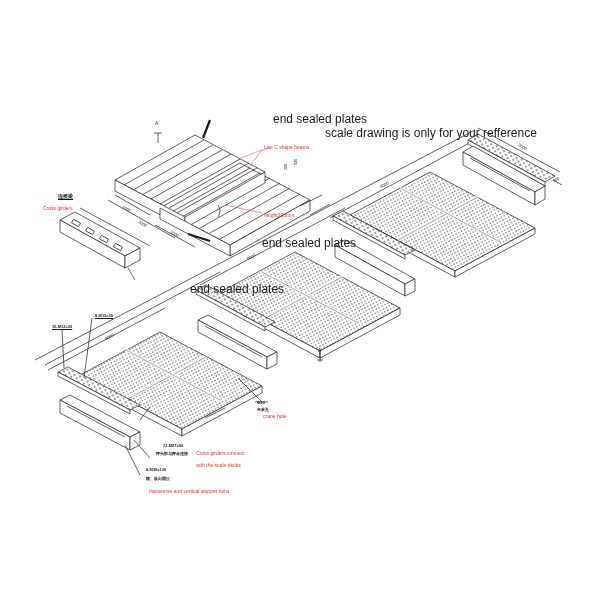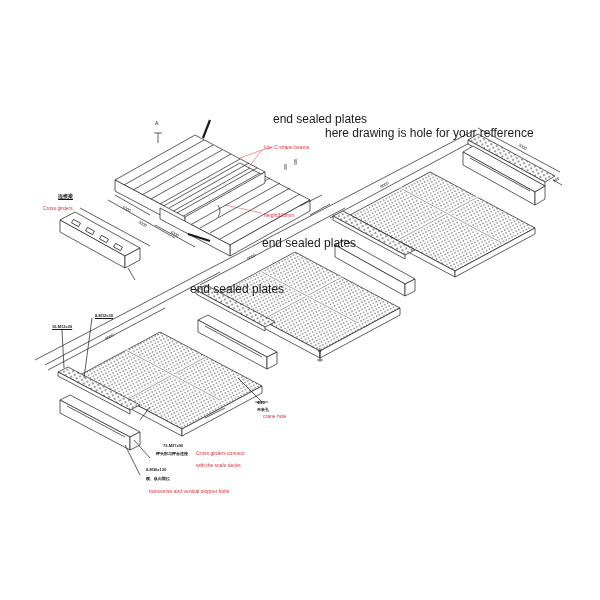--- a/index.html
+++ b/index.html
@@ -172,21 +172,21 @@
       <line x1="125" y1="445" x2="140" y2="475"></line>
       <line x1="238" y1="378" x2="262" y2="402"></line>
       <line x1="255" y1="402" x2="268" y2="402"></line>
 
       <line x1="140" y1="420" x2="150" y2="407"></line>
     </g>
   </g>
 </svg>
 
 <div class="lbl black s8" style="left:225px;top:113px;">end sealed plates</div>
-<div class="lbl black s8" style="left:277px;top:127px;">here drawing is hole for your refference</div>
+<div class="lbl black s8" style="left:277px;top:127px;">scale drawing is only for your refference</div>
 <div class="lbl red s5" style="left:264px;top:145px;">Use C shape beams</div>
 <div class="lbl red s5" style="left:264px;top:213px;">height300mm</div>
 <div class="lbl black s8" style="left:214px;top:237px;">end sealed plates</div>
 <div class="lbl black s8" style="left:142px;top:283px;">end sealed plates</div>
 <div class="lbl red s5" style="left:43px;top:206px;">Cross girders</div>
 <div class="lbl cn" style="left:58px;top:194px;">连接梁</div>
 <div class="lbl black s5" style="left:155px;top:121px;">A</div>
 <div class="lbl black s5" style="left:318px;top:348px;">A</div>
 
 <div class="lbl black s4" style="left:52px;top:325px;font-weight:bold;text-decoration:underline;">16-M12x30</div>

